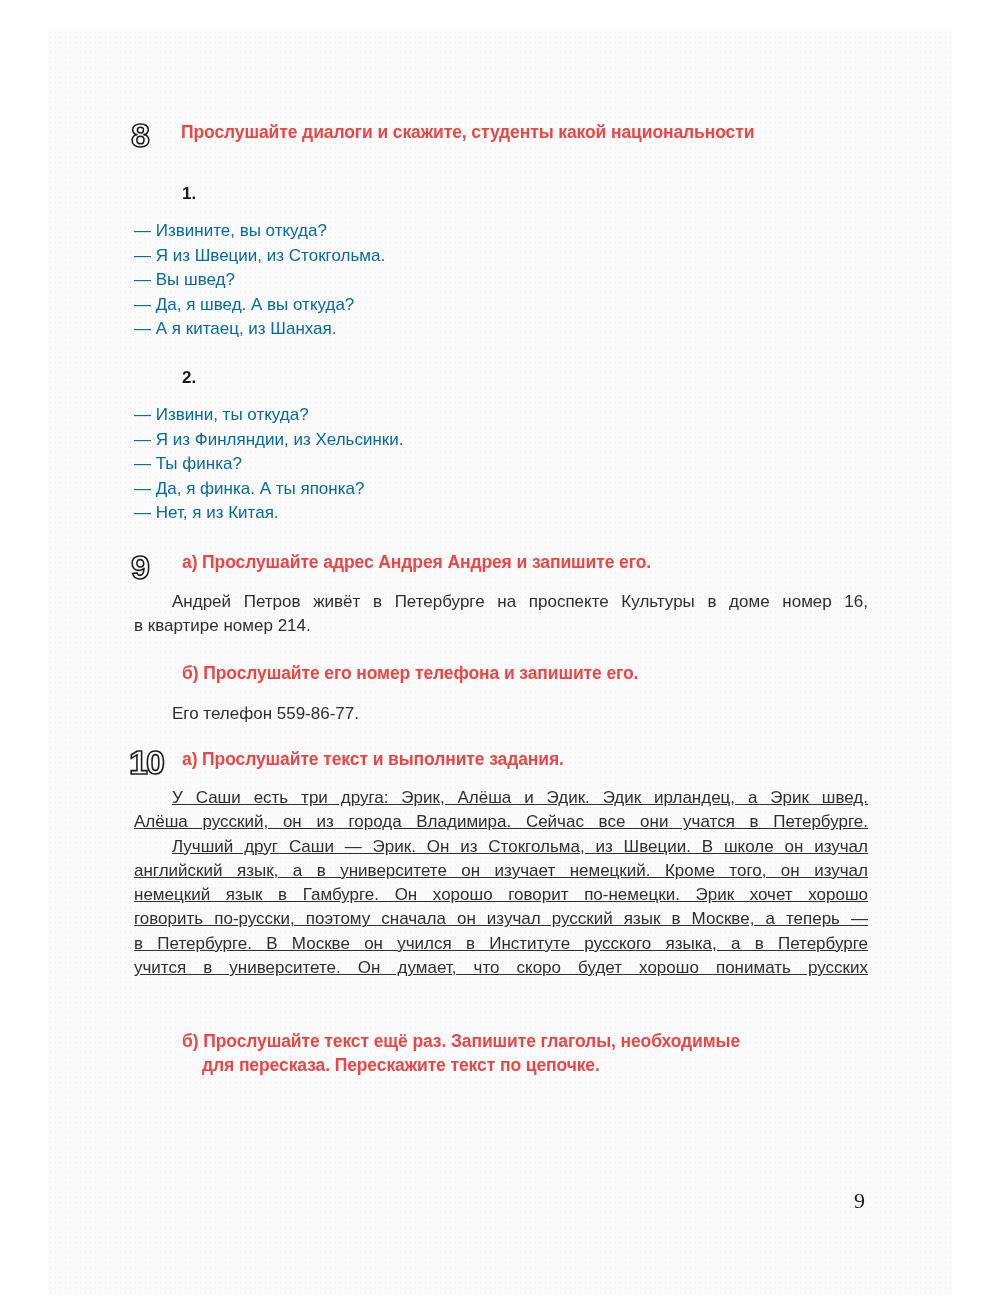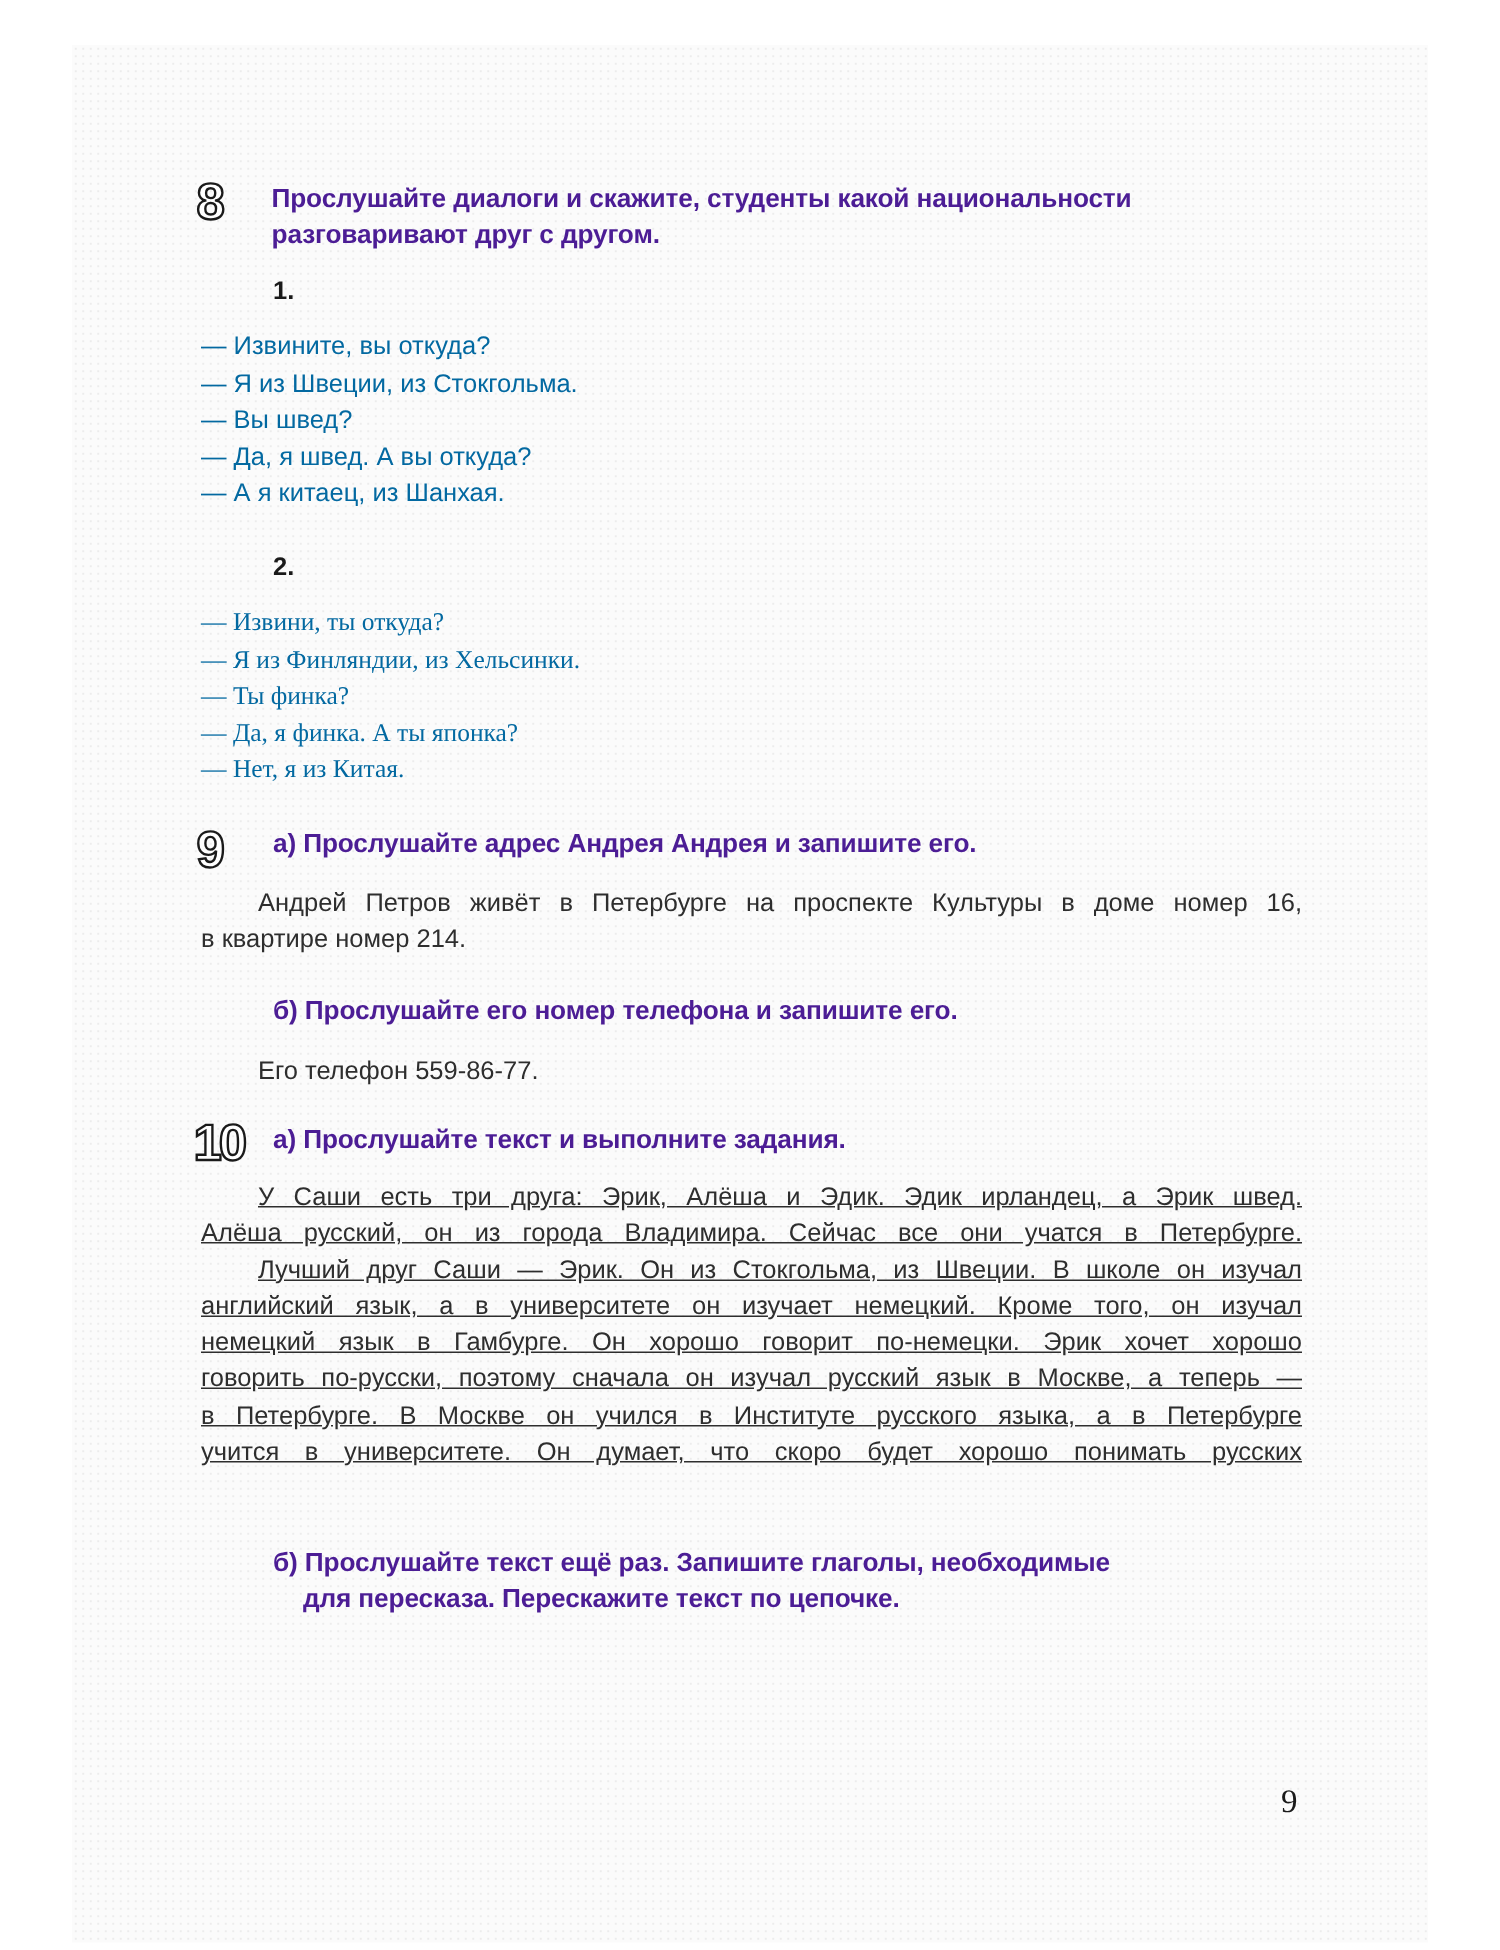--- a/index.html
+++ b/index.html
@@ -33,21 +33,21 @@
     font-size: 34px;
     line-height: 34px;
     color: #ffffff;
     -webkit-text-stroke: 1.6px #1a1a1a;
     letter-spacing: -2px;
   }
   .task {
     font-weight: bold;
     font-size: 17.5px;
     line-height: 24px;
-    color: #4c1d95;
+    color: #ef4444;
     letter-spacing: -0.1px;
   }
   .sub-num {
     font-weight: bold;
     font-size: 17px;
     color: #1a1a1a;
   }
   .dialog-line {
     font-size: 17px;
     line-height: 24.5px;
@@ -75,34 +75,33 @@
   }
 </style>
 </head>
 <body>
 
 <div class="page"></div>
 
 <div class="ex-num" style="left:131px; top:118px;">8</div>
 <div class="abs task" style="left:181px; top:120px; white-space:nowrap;">
   <div>Прослушайте диалоги и скажите, студенты какой национальности</div>
-  <div>разговаривают друг с другом.</div>
 </div>
 
 <div class="abs sub-num" style="left:182px; top:184px;">1.</div>
 <div class="abs" style="left:134px; top:219px;">
   <div class="dialog-line">— Извините, вы откуда?</div>
   <div class="dialog-line">— Я из Швеции, из Стокгольма.</div>
   <div class="dialog-line">— Вы швед?</div>
   <div class="dialog-line">— Да, я швед. А вы откуда?</div>
   <div class="dialog-line">— А я китаец, из Шанхая.</div>
 </div>
 
 <div class="abs sub-num" style="left:182px; top:368px;">2.</div>
-<div class="abs" style="left:134px; top:403px;font-family:Liberation Serif, serif;">
+<div class="abs" style="left:134px; top:403px;">
   <div class="dialog-line">— Извини, ты откуда?</div>
   <div class="dialog-line">— Я из Финляндии, из Хельсинки.</div>
   <div class="dialog-line">— Ты финка?</div>
   <div class="dialog-line">— Да, я финка. А ты японка?</div>
   <div class="dialog-line">— Нет, я из Китая.</div>
 </div>
 
 <div class="ex-num" style="left:131px; top:550px;">9</div>
 <div class="abs task" style="left:182px; top:550px; white-space:nowrap;">а) Прослушайте адрес Андрея Андрея и запишите его.</div>
 <div class="abs para" style="left:134px; top:590px; width:734px;">

